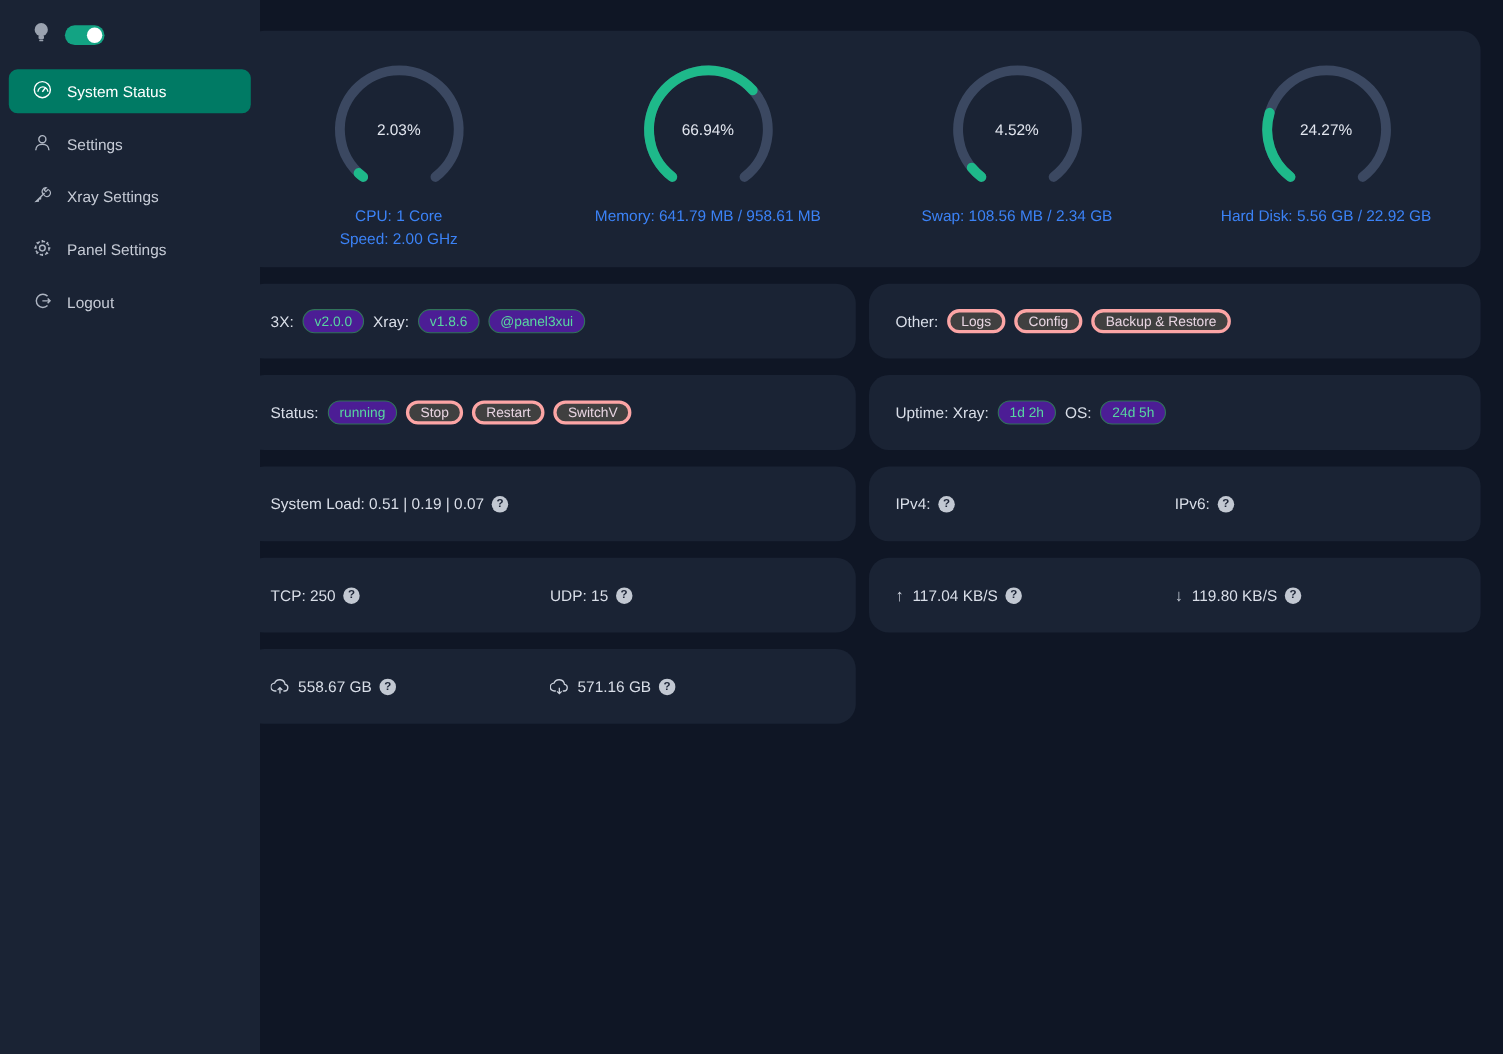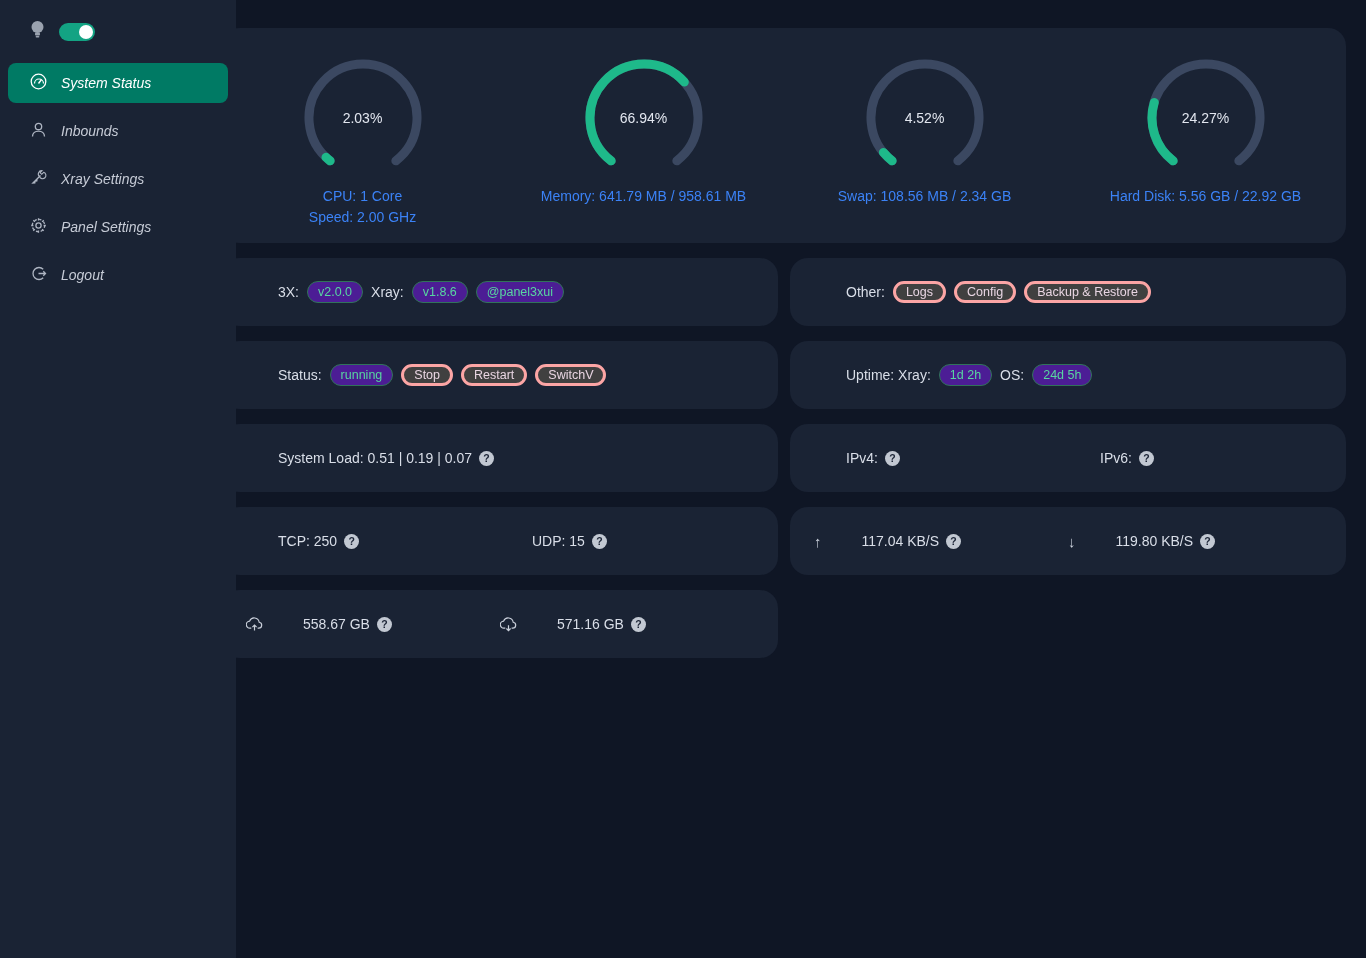--- a/index.html
+++ b/index.html
@@ -7,21 +7,20 @@
   body {
     width:1366px; height:958px; overflow:hidden;
     background:#0f1625;
     font-family:"Liberation Sans", sans-serif;
     color:#d9dee8; font-size:14px;
   }
   
   .sidebar {
     position:fixed; left:0; top:0; bottom:0; width:236px;
     background:#1a2334;
-    font-style:italic;
   }
   .bulb-row { display:flex; align-items:center; gap:14px; padding:20px 0 12px 30px; }
   .toggle {
     width:36px; height:18px; border-radius:9px; background:#13a383;
     position:relative; cursor:pointer;
   }
   .toggle .knob {
     position:absolute; right:2px; top:2px; width:14px; height:14px;
     border-radius:50%; background:#ffffff;
   }
@@ -47,21 +46,21 @@
     color:#e2e6ef; font-size:14px;
   }
   .gauge-label { margin-top:8px; text-align:center; color:#3b82f6; line-height:21px; }
   .grid {
     margin-top:15px; display:grid; grid-template-columns:1fr 1fr; gap:15px 12px;
   }
   .row-card {
     height:68px; display:flex; align-items:center; padding:0 24px;
   }
   .half { width:50%; display:flex; align-items:center; }
-  .lbl { color:#d9dee8;margin-left:32px; }
+  .lbl { color:#d9dee8; }
   .tag {
     display:inline-flex; align-items:center; height:22px; padding:0 10px;
     border-radius:11px; font-size:12.5px; line-height:20px; margin-left:8px;
     cursor:pointer; white-space:nowrap;
   }
   .tag-green { color:#58d6a0; border:1px solid #31735a; background:#4c1d95; }
   .tag-pink  { color:#e8d5e2; border:3px solid #fca5a5; background:#404040; }
   .tag.static { cursor:default; }
   .gap-left { margin-left:8px; }
   .qmark {
@@ -101,21 +100,21 @@
     <span>System Status</span>
   </div>
 
   <div class="nav-item">
     <span>
       <svg width="17" height="17" viewBox="0 0 17 17" fill="none" stroke="#aeb5c2" stroke-width="1.3">
         <circle cx="8.5" cy="5.5" r="3.2"></circle>
         <path d="M2.5 15.5 c0-3.4 2.7-5.4 6-5.4 s6 2 6 5.4"></path>
       </svg>
     </span>
-    <span>Inbounds</span>
+    <span>Settings</span>
   </div>
 
   <div class="nav-item">
     <span>
       <svg width="17" height="17" viewBox="0 0 17 17" fill="none" stroke="#aeb5c2" stroke-width="1.3">
         <path d="M10.5 6.5 L3 14 l1.8-0.2 L5 12 l1.8-0.2 L7 10"></path>
         <path d="M9.5 7.5 a3.3 3.3 0 1 0 4.2-4.2 l-2 2 -1.6-1.6 2-2 a3.3 3.3 0 0 0-2.6 5.8z" stroke-width="1.1"></path>
       </svg>
     </span>
     <span>Xray Settings</span>

